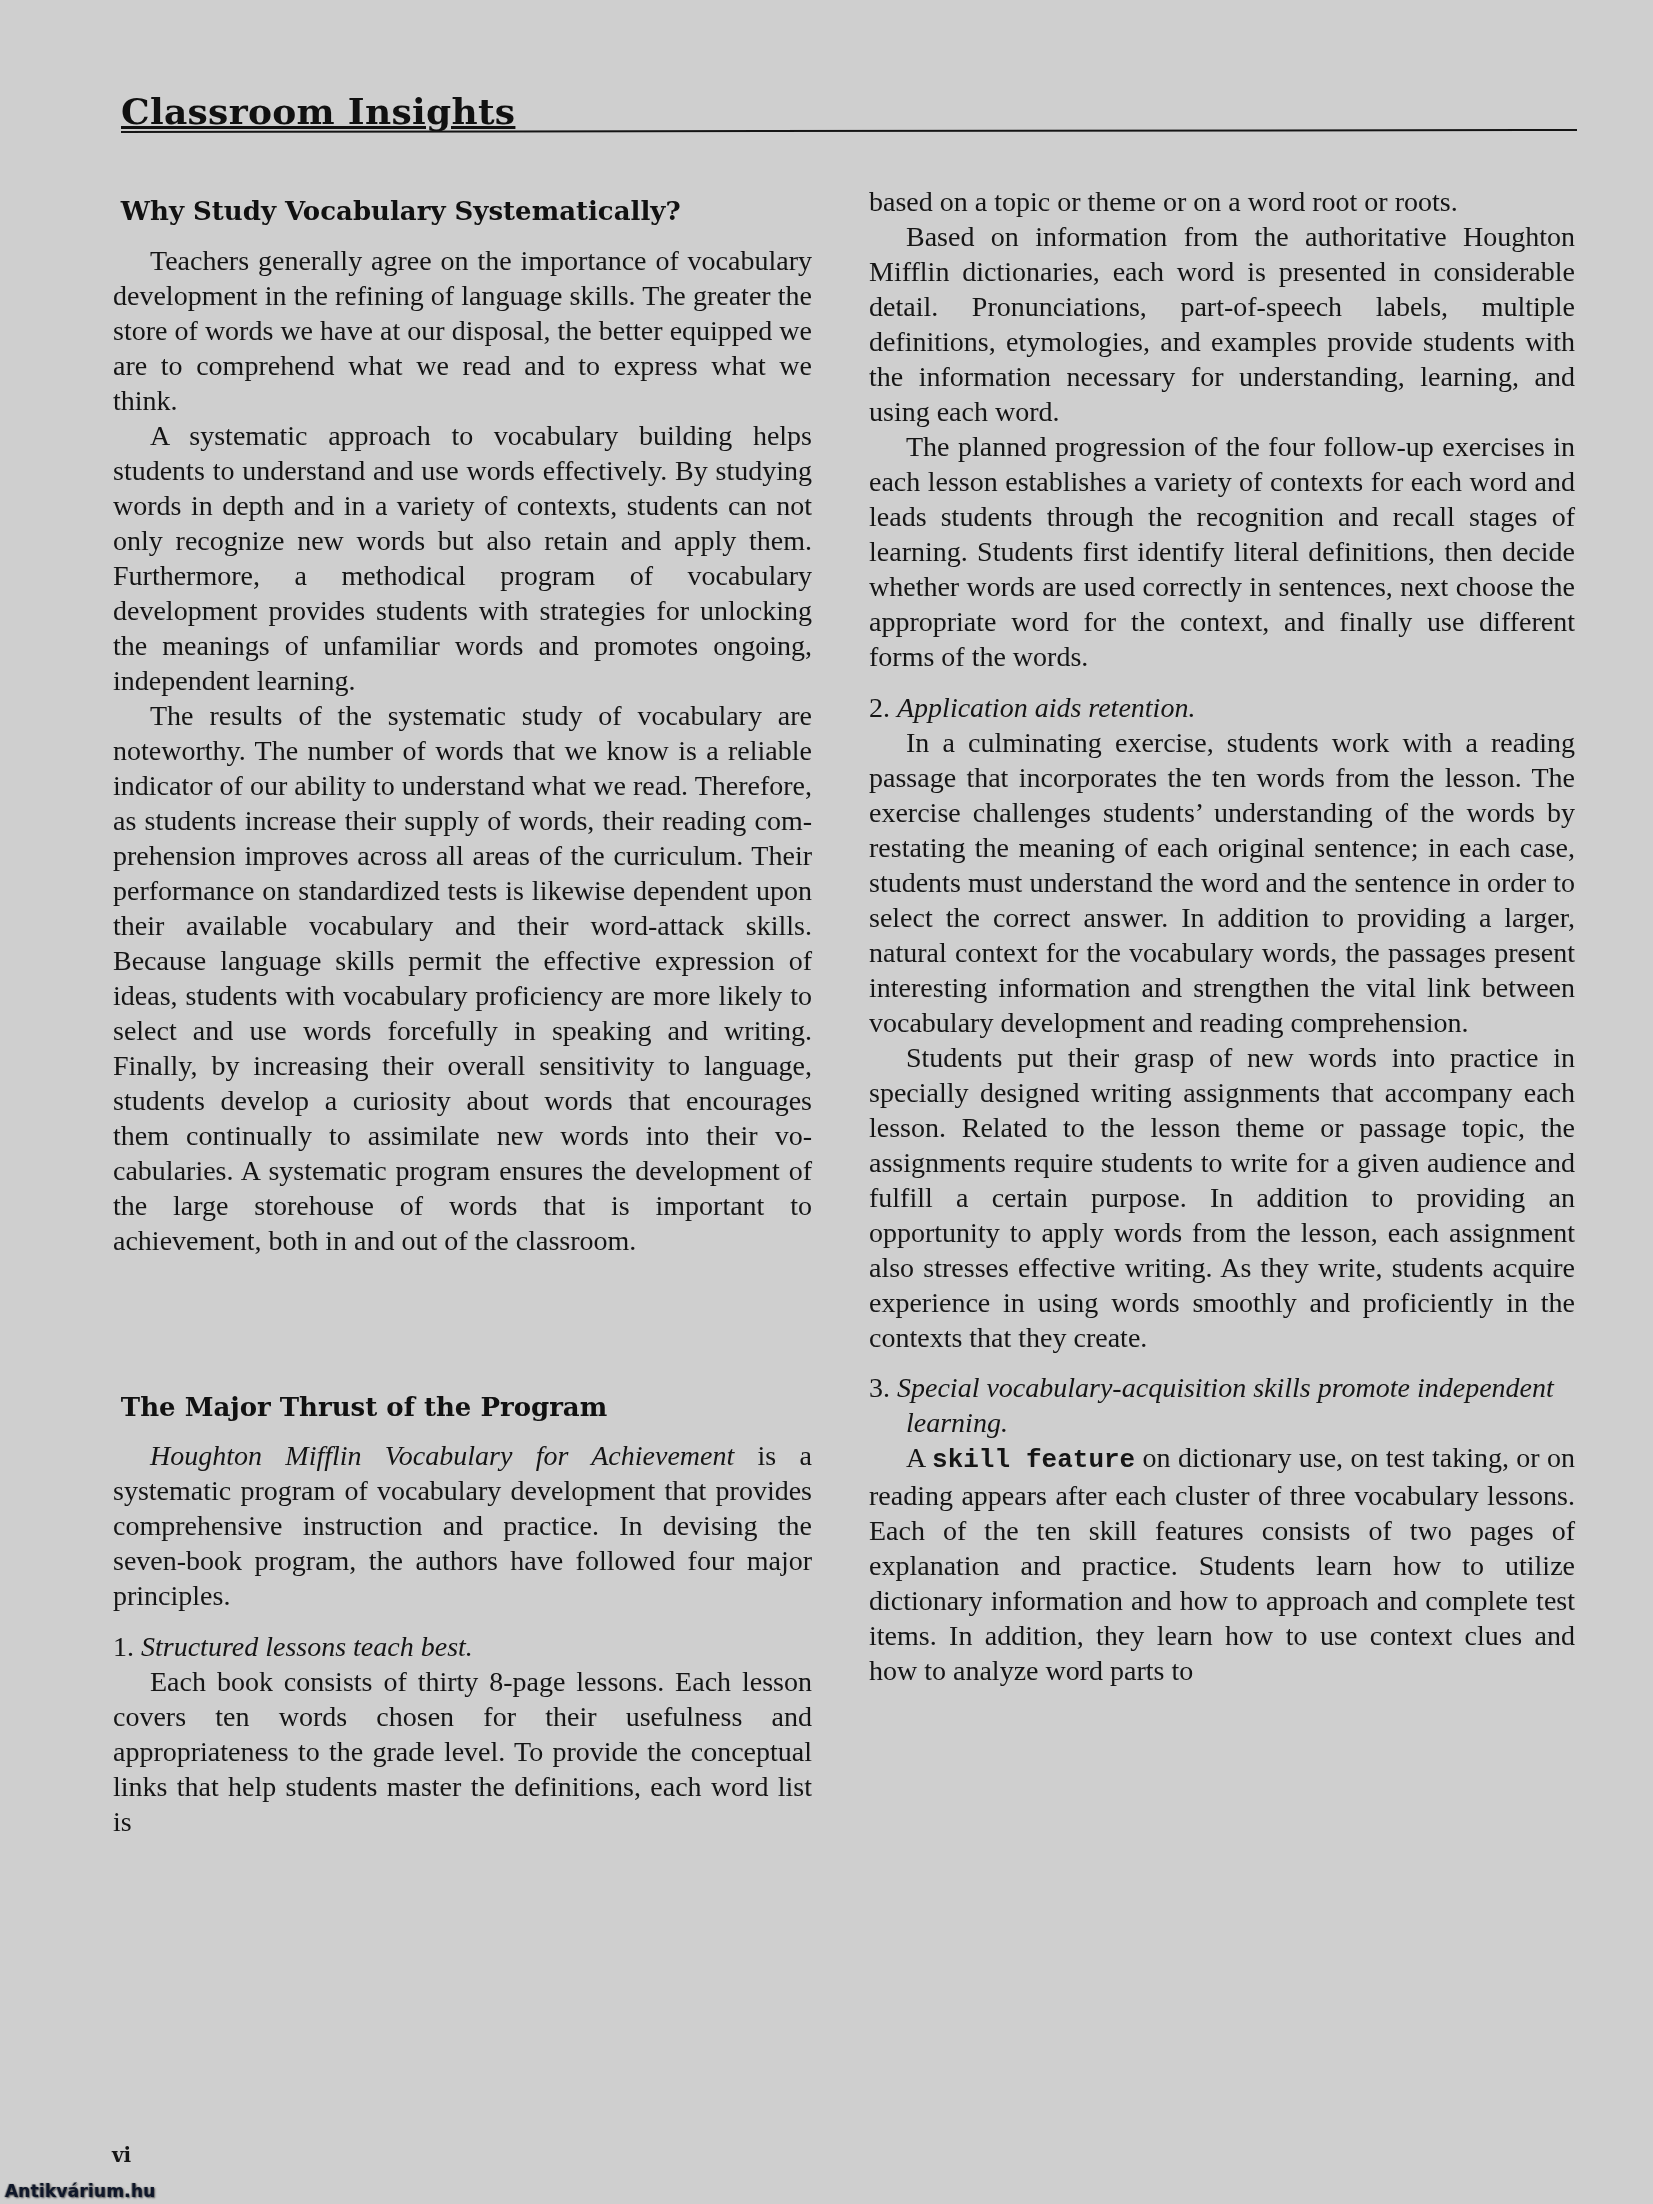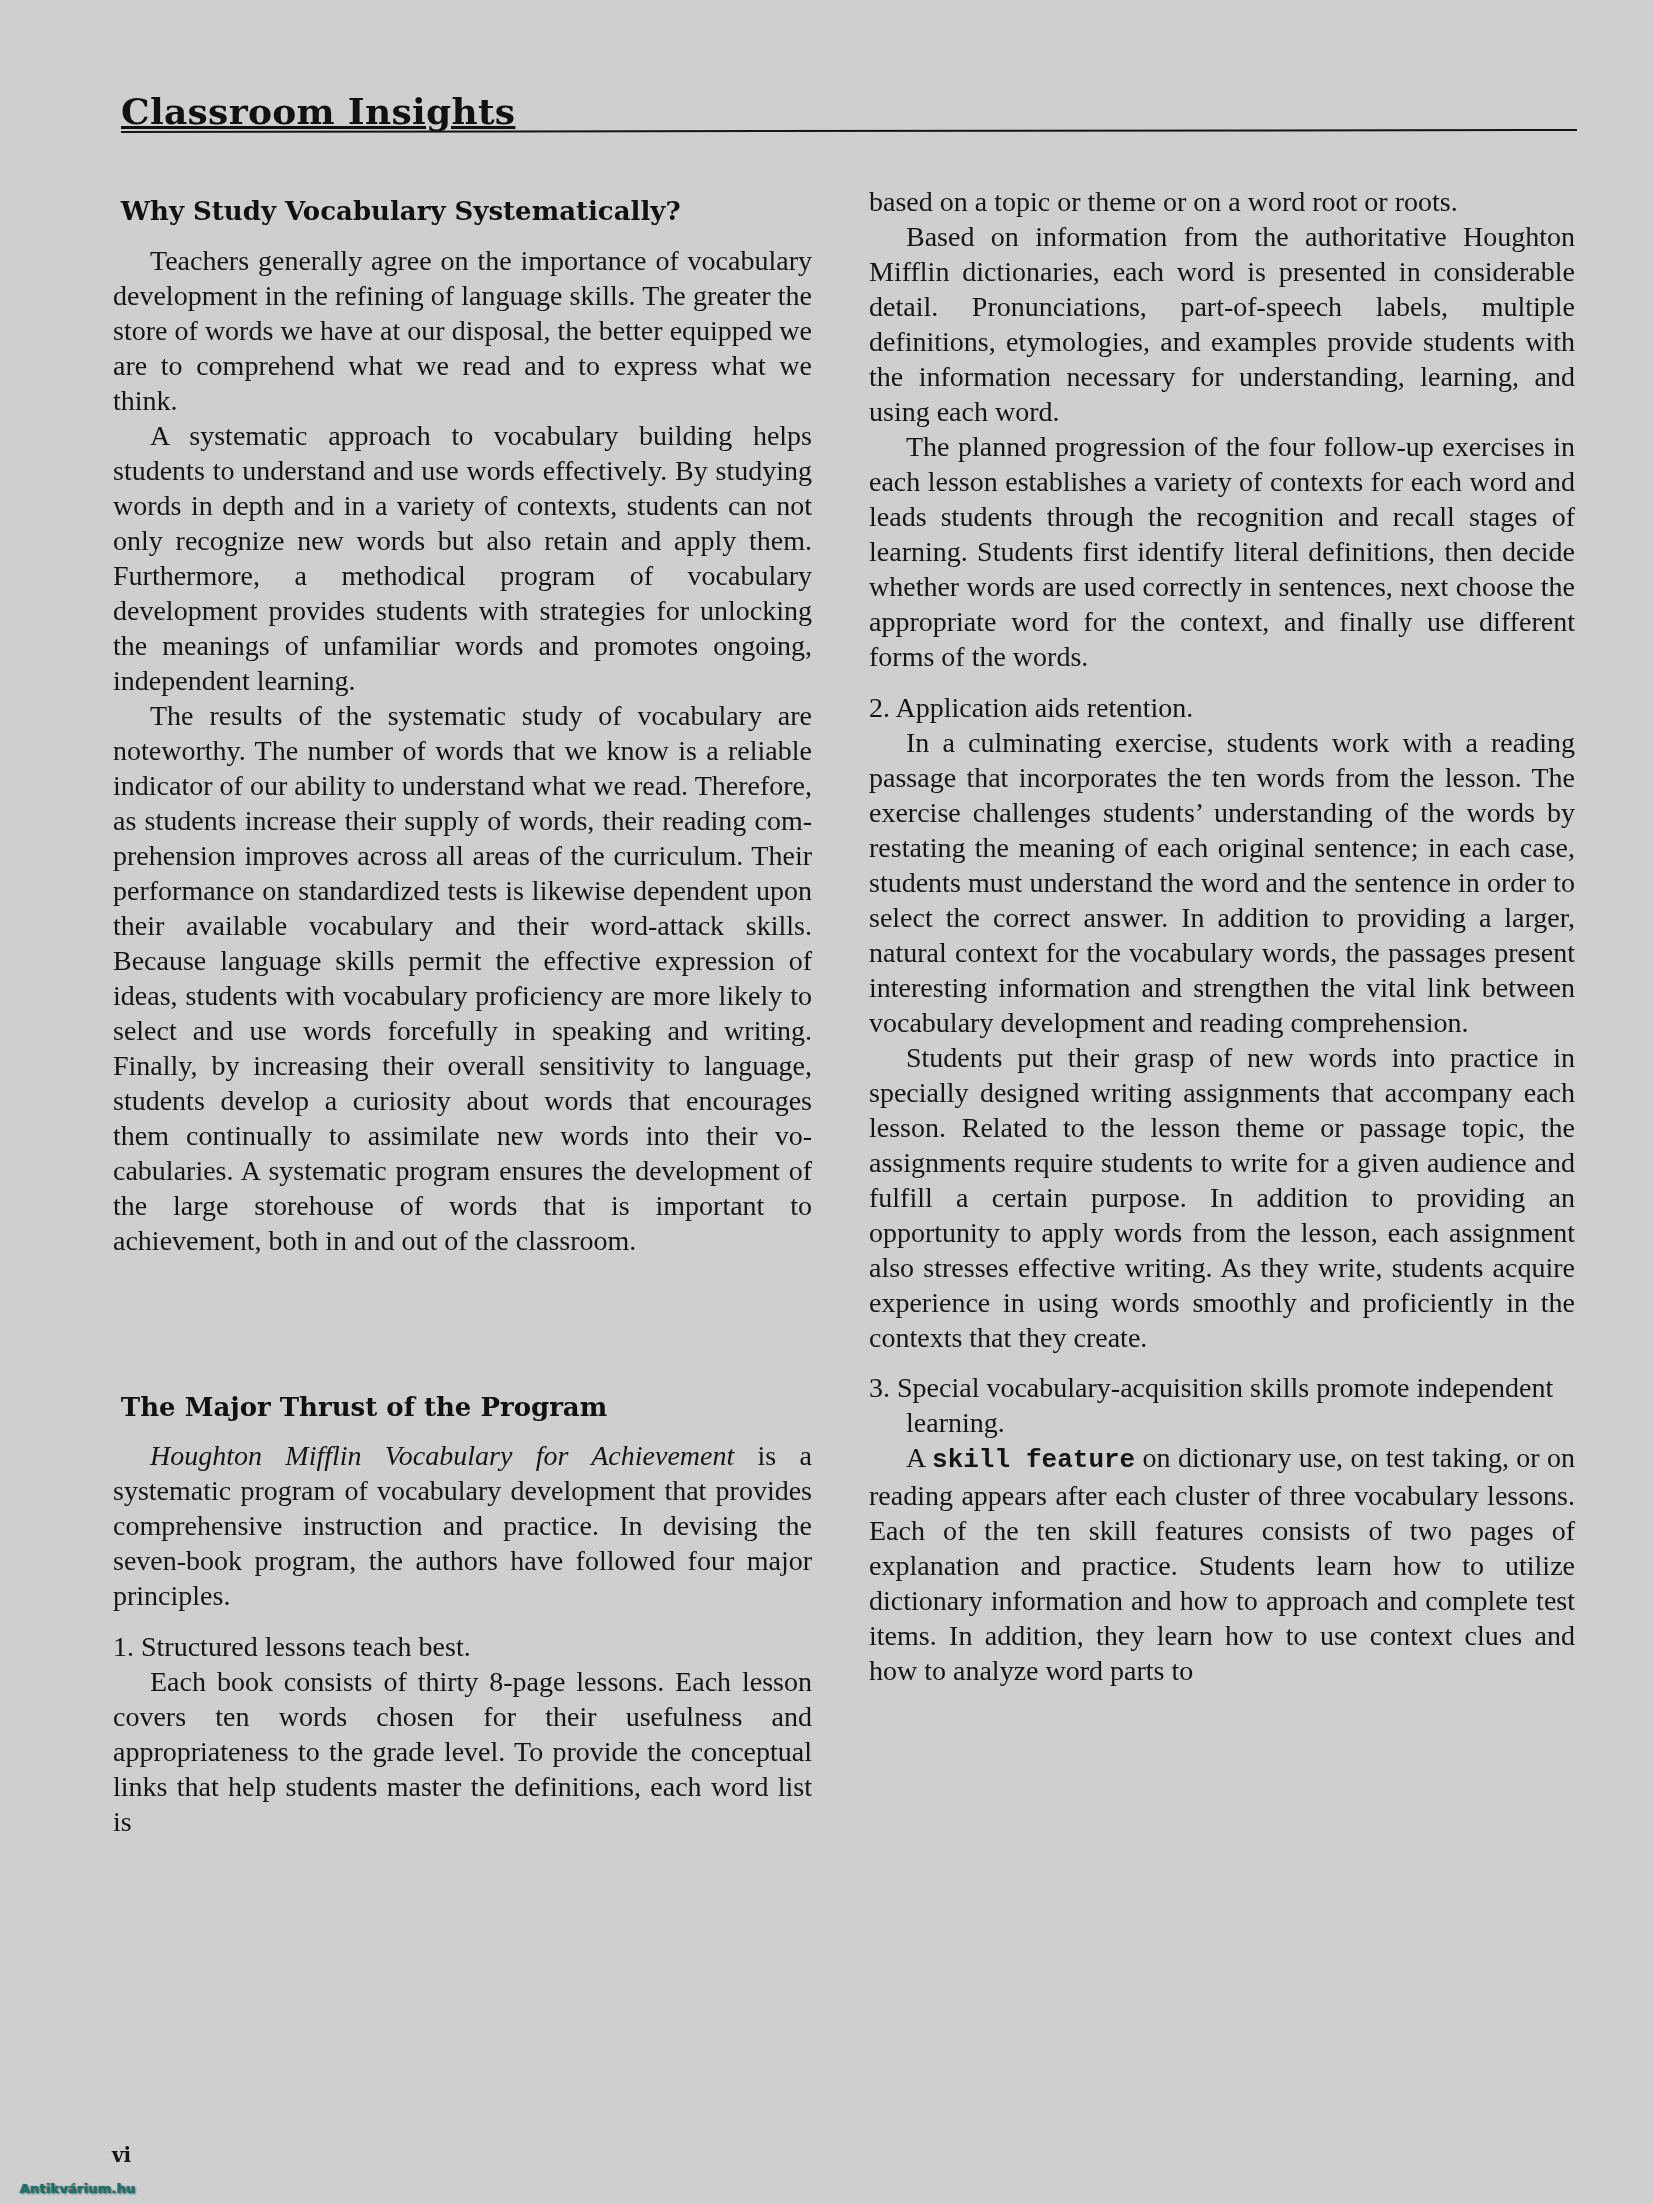--- a/index.html
+++ b/index.html
@@ -48,33 +48,33 @@
     color: #111;
   }
   p { margin: 0; }
   p.indent { text-indent: 37px; }
   p.cont { text-indent: 0; }
   .principle {
     margin-top: 15.5px;
     text-align: left;
   }
   .principle .num { font-style: normal; }
-  .principle .txt { }
+  .principle .txt { font-style: italic; }
   .principle.hang { padding-left: 37px; text-indent: -37px; }
   .spacer-major { height: 132px; }
   em.title-ital { font-style: italic; }
   strong.bold-term { font-family: Liberation Mono, monospace; font-weight: bold; font-size: 26px; }
   .page-number {
     position: absolute; left: 112px; top: 2143px;
     font-family: "DejaVu Serif", serif; font-weight: bold; font-size: 20px;
   }
   .watermark {
-    position: absolute; left: 20px; top: 2181px;
-    font-family: "DejaVu Sans", sans-serif; font-weight: bold; font-size: 13px;
-    color: #0f766e;
+    position: absolute; left: 5px; top: 2181px;
+    font-family: "DejaVu Sans", sans-serif; font-weight: bold; font-size: 17px;
+    color: #0f172a;
     text-shadow: 1px 1px 1.9px #555, -1px 0 1px #777;
     letter-spacing: 0.2px;
   }
 </style>
 </head>
 <body>
 
 <header>
   <h1 class="page-header page-title">Classroom Insights</h1>
   <div class="header-rule"></div>

